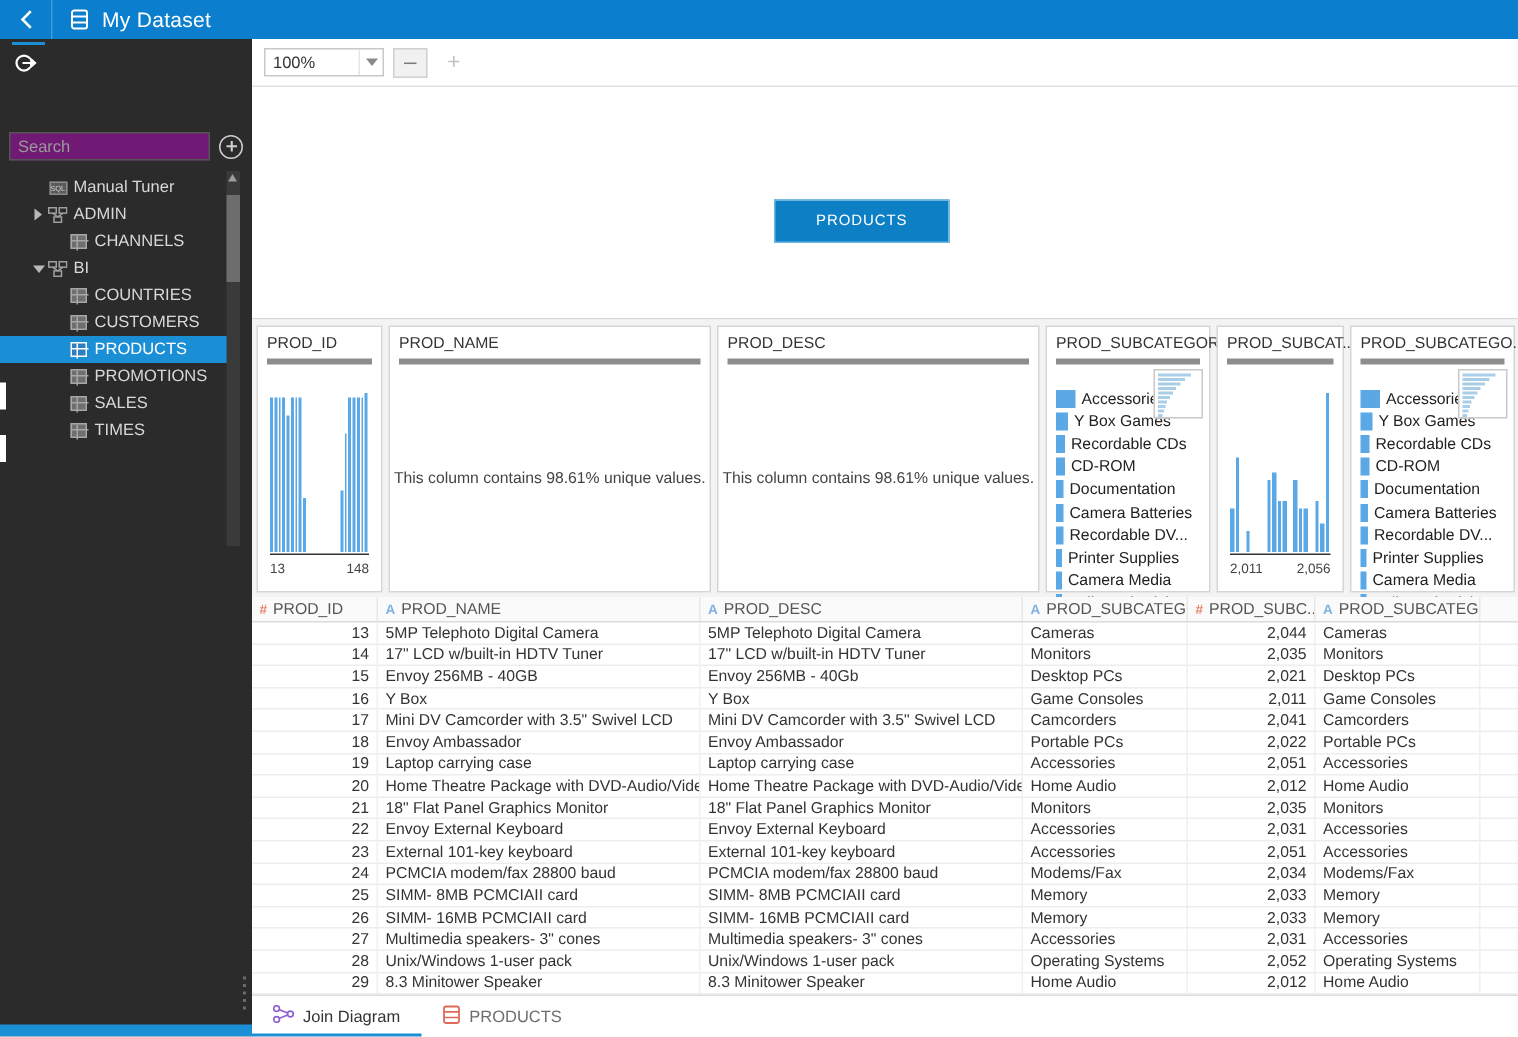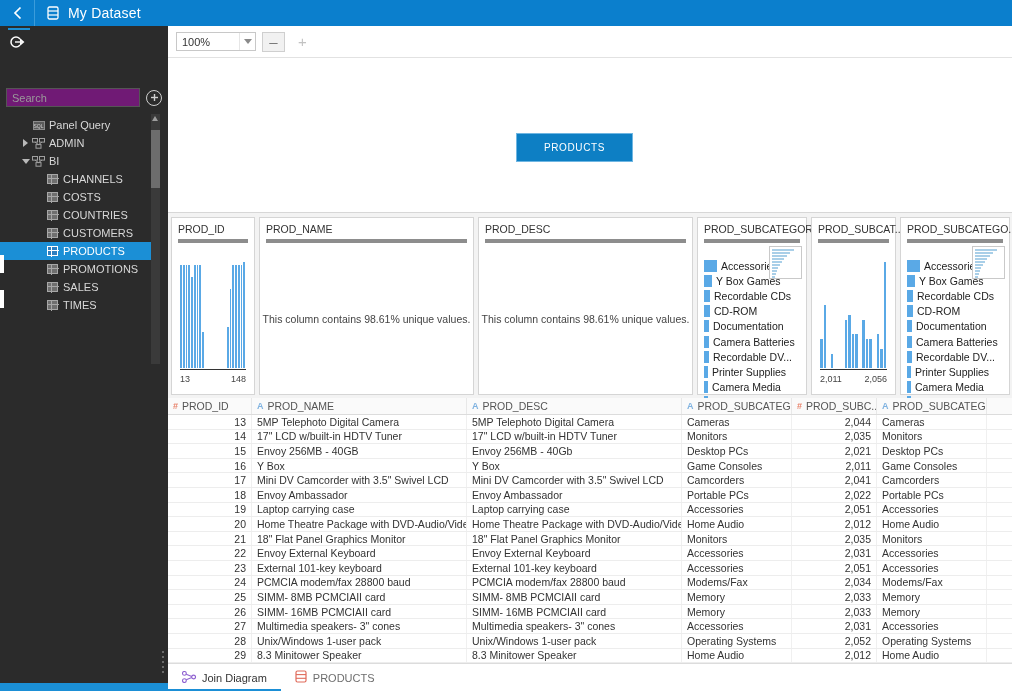--- a/index.html
+++ b/index.html
@@ -249,65 +249,58 @@
         </svg>
       </div>
     </div>
 
     <div class="tree" id="tree">
         <div class="tnode" style="padding-left: 20px;">
           <div class="twist"></div>
           <div class="tico">
             <div class="ico-sql">SQL</div>
           </div>
-          <span class="tlabel">Panel Query</span>
+          <span class="tlabel">Manual Tuner</span>
         </div>
         <div class="tnode" style="padding-left: 20px;">
           <div class="twist">
             <div class="tri-right"></div>
           </div>
           <div class="tico">
             <svg width="13" height="11" viewBox="0 0 13 11">
               <rect x="0.5" y="0.5" width="5" height="3.6" fill="none" stroke="#a0a0a0"></rect>
               <rect x="7.5" y="0.5" width="5" height="3.6" fill="none" stroke="#a0a0a0"></rect>
               <rect x="4" y="6.6" width="5" height="3.6" fill="none" stroke="#a0a0a0"></rect>
               <line x1="3" y1="4.1" x2="6.5" y2="6.6" stroke="#a0a0a0"></line>
               <line x1="10" y1="4.1" x2="6.5" y2="6.6" stroke="#a0a0a0"></line>
             </svg>
           </div>
           <span class="tlabel">ADMIN</span>
         </div>
+        <div class="tnode" style="padding-left: 34px;">
+          <div class="twist"></div>
+          <div class="tico">
+            <div class="ico-table"></div>
+          </div>
+          <span class="tlabel">CHANNELS</span>
+        </div>
         <div class="tnode" style="padding-left: 20px;">
           <div class="twist">
             <div class="tri-down"></div>
           </div>
           <div class="tico">
             <svg width="13" height="11" viewBox="0 0 13 11">
               <rect x="0.5" y="0.5" width="5" height="3.6" fill="none" stroke="#a0a0a0"></rect>
               <rect x="7.5" y="0.5" width="5" height="3.6" fill="none" stroke="#a0a0a0"></rect>
               <rect x="4" y="6.6" width="5" height="3.6" fill="none" stroke="#a0a0a0"></rect>
               <line x1="3" y1="4.1" x2="6.5" y2="6.6" stroke="#a0a0a0"></line>
               <line x1="10" y1="4.1" x2="6.5" y2="6.6" stroke="#a0a0a0"></line>
             </svg>
           </div>
           <span class="tlabel">BI</span>
-        </div>
-        <div class="tnode" style="padding-left: 34px;">
-          <div class="twist"></div>
-          <div class="tico">
-            <div class="ico-table"></div>
-          </div>
-          <span class="tlabel">CHANNELS</span>
-        </div>
-        <div class="tnode" style="padding-left: 34px;">
-          <div class="twist"></div>
-          <div class="tico">
-            <div class="ico-table"></div>
-          </div>
-          <span class="tlabel">COSTS</span>
         </div>
         <div class="tnode" style="padding-left: 34px;">
           <div class="twist"></div>
           <div class="tico">
             <div class="ico-table"></div>
           </div>
           <span class="tlabel">COUNTRIES</span>
         </div>
         <div class="tnode" style="padding-left: 34px;">
           <div class="twist"></div>

